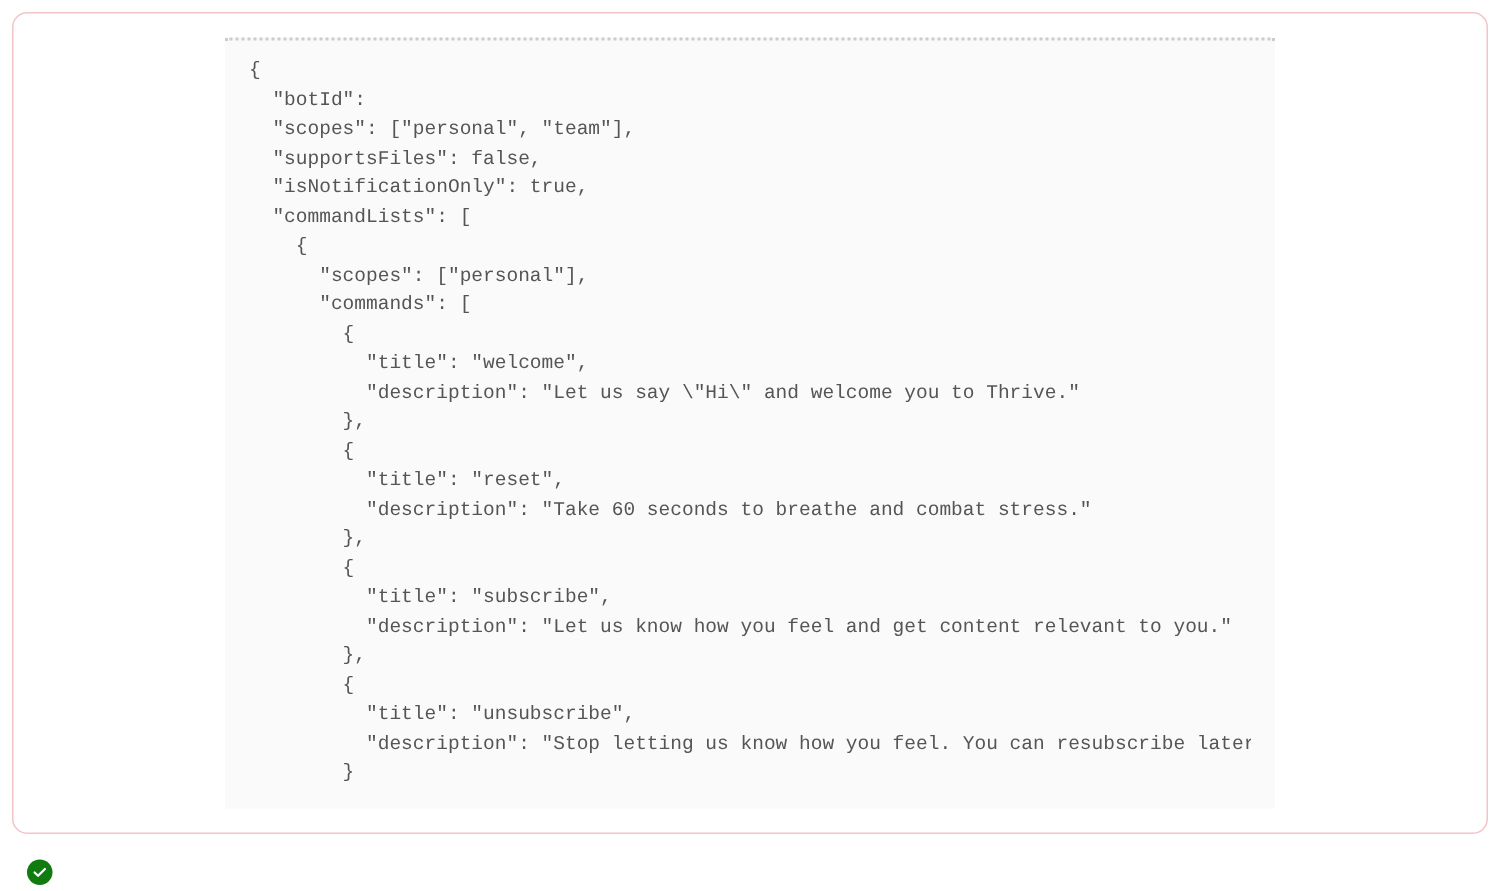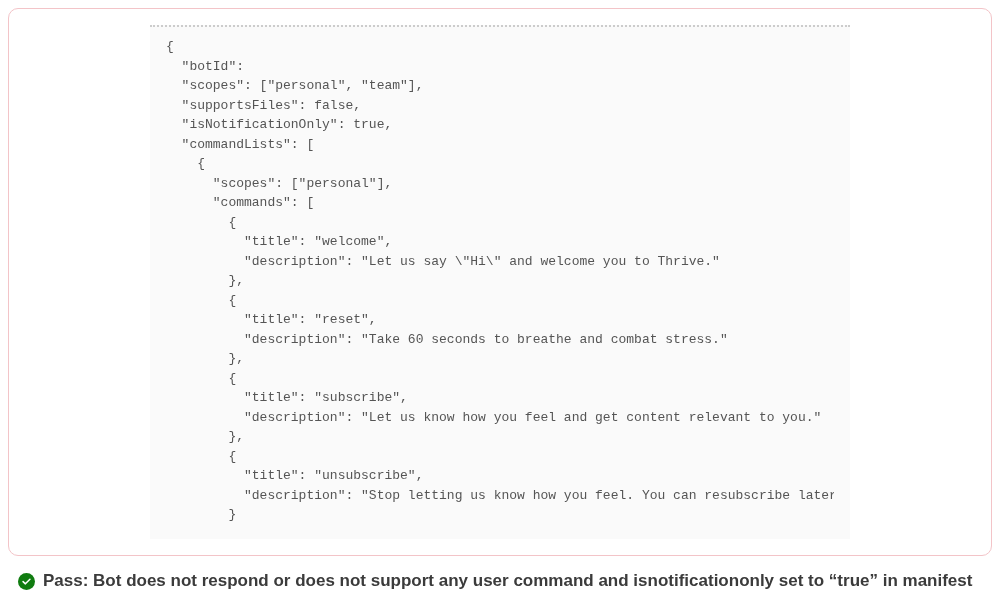--- a/index.html
+++ b/index.html
@@ -92,14 +92,13 @@
         }</div>
   </div>
 </div>
 
 <div class="status-row">
   <span class="status-icon">
     <svg viewBox="0 0 16 16" fill="none">
       <path d="M3 8.2 L6.4 11.4 L13 4.8" stroke="#ffffff" stroke-width="2.2" stroke-linecap="round" stroke-linejoin="round"></path>
     </svg>
   </span>
-  <span class="status-text">Pass: Bot does not respond or does not support any user command and isnotificationonly set to “true” in manifest</span>
 </div>
 
 </body></html>

